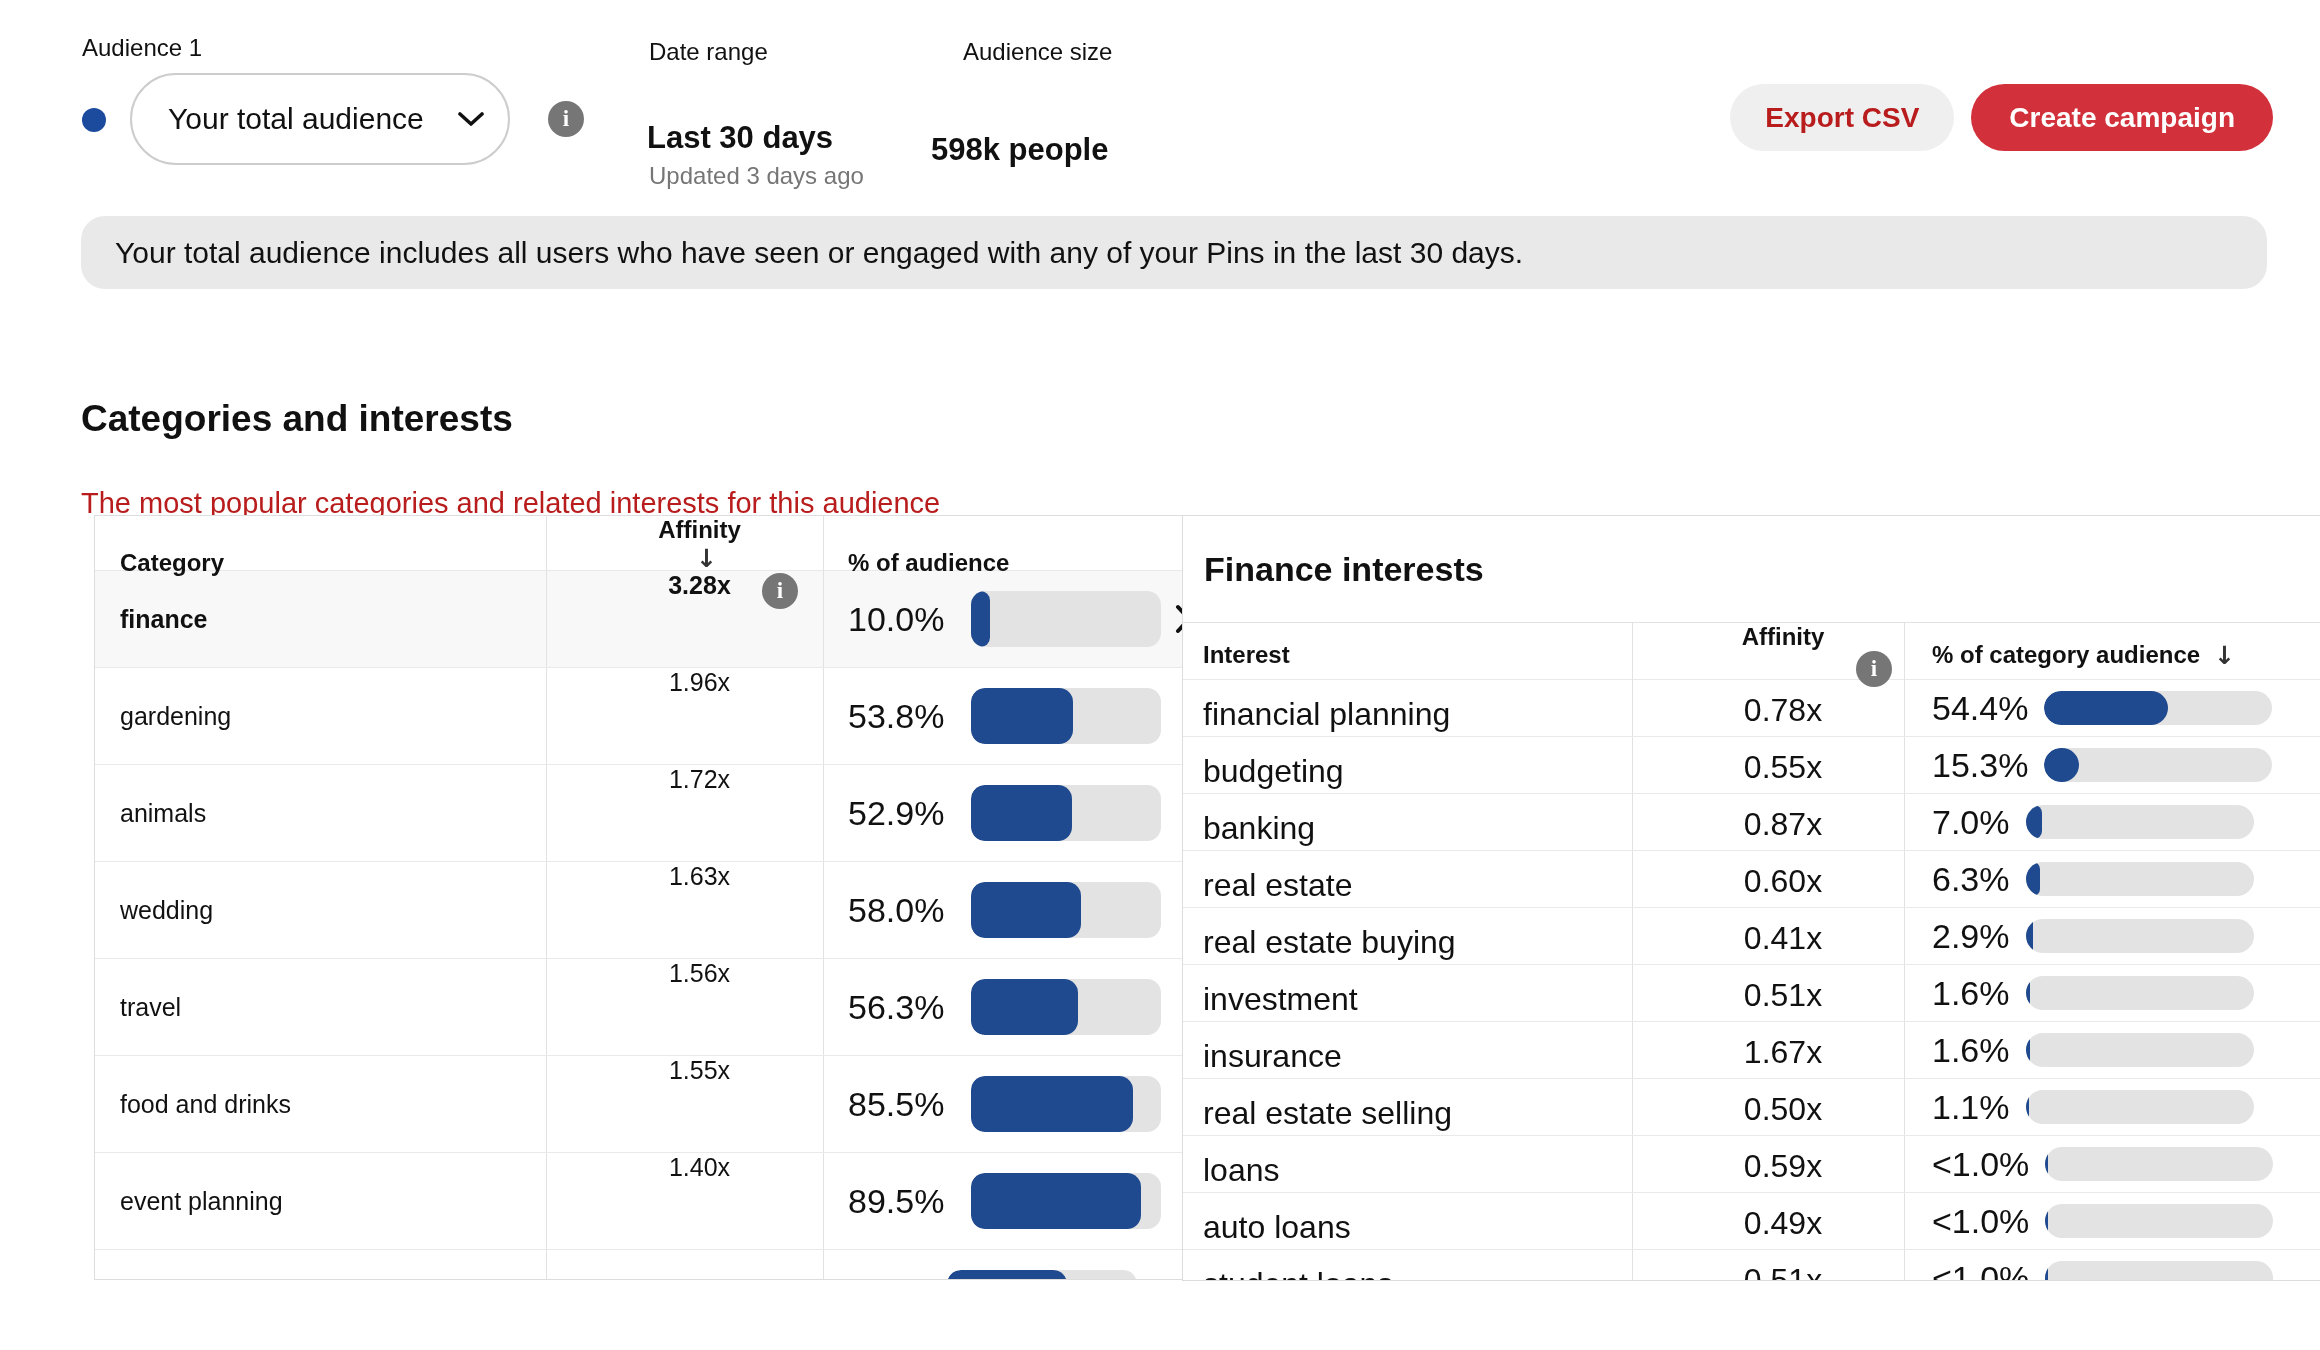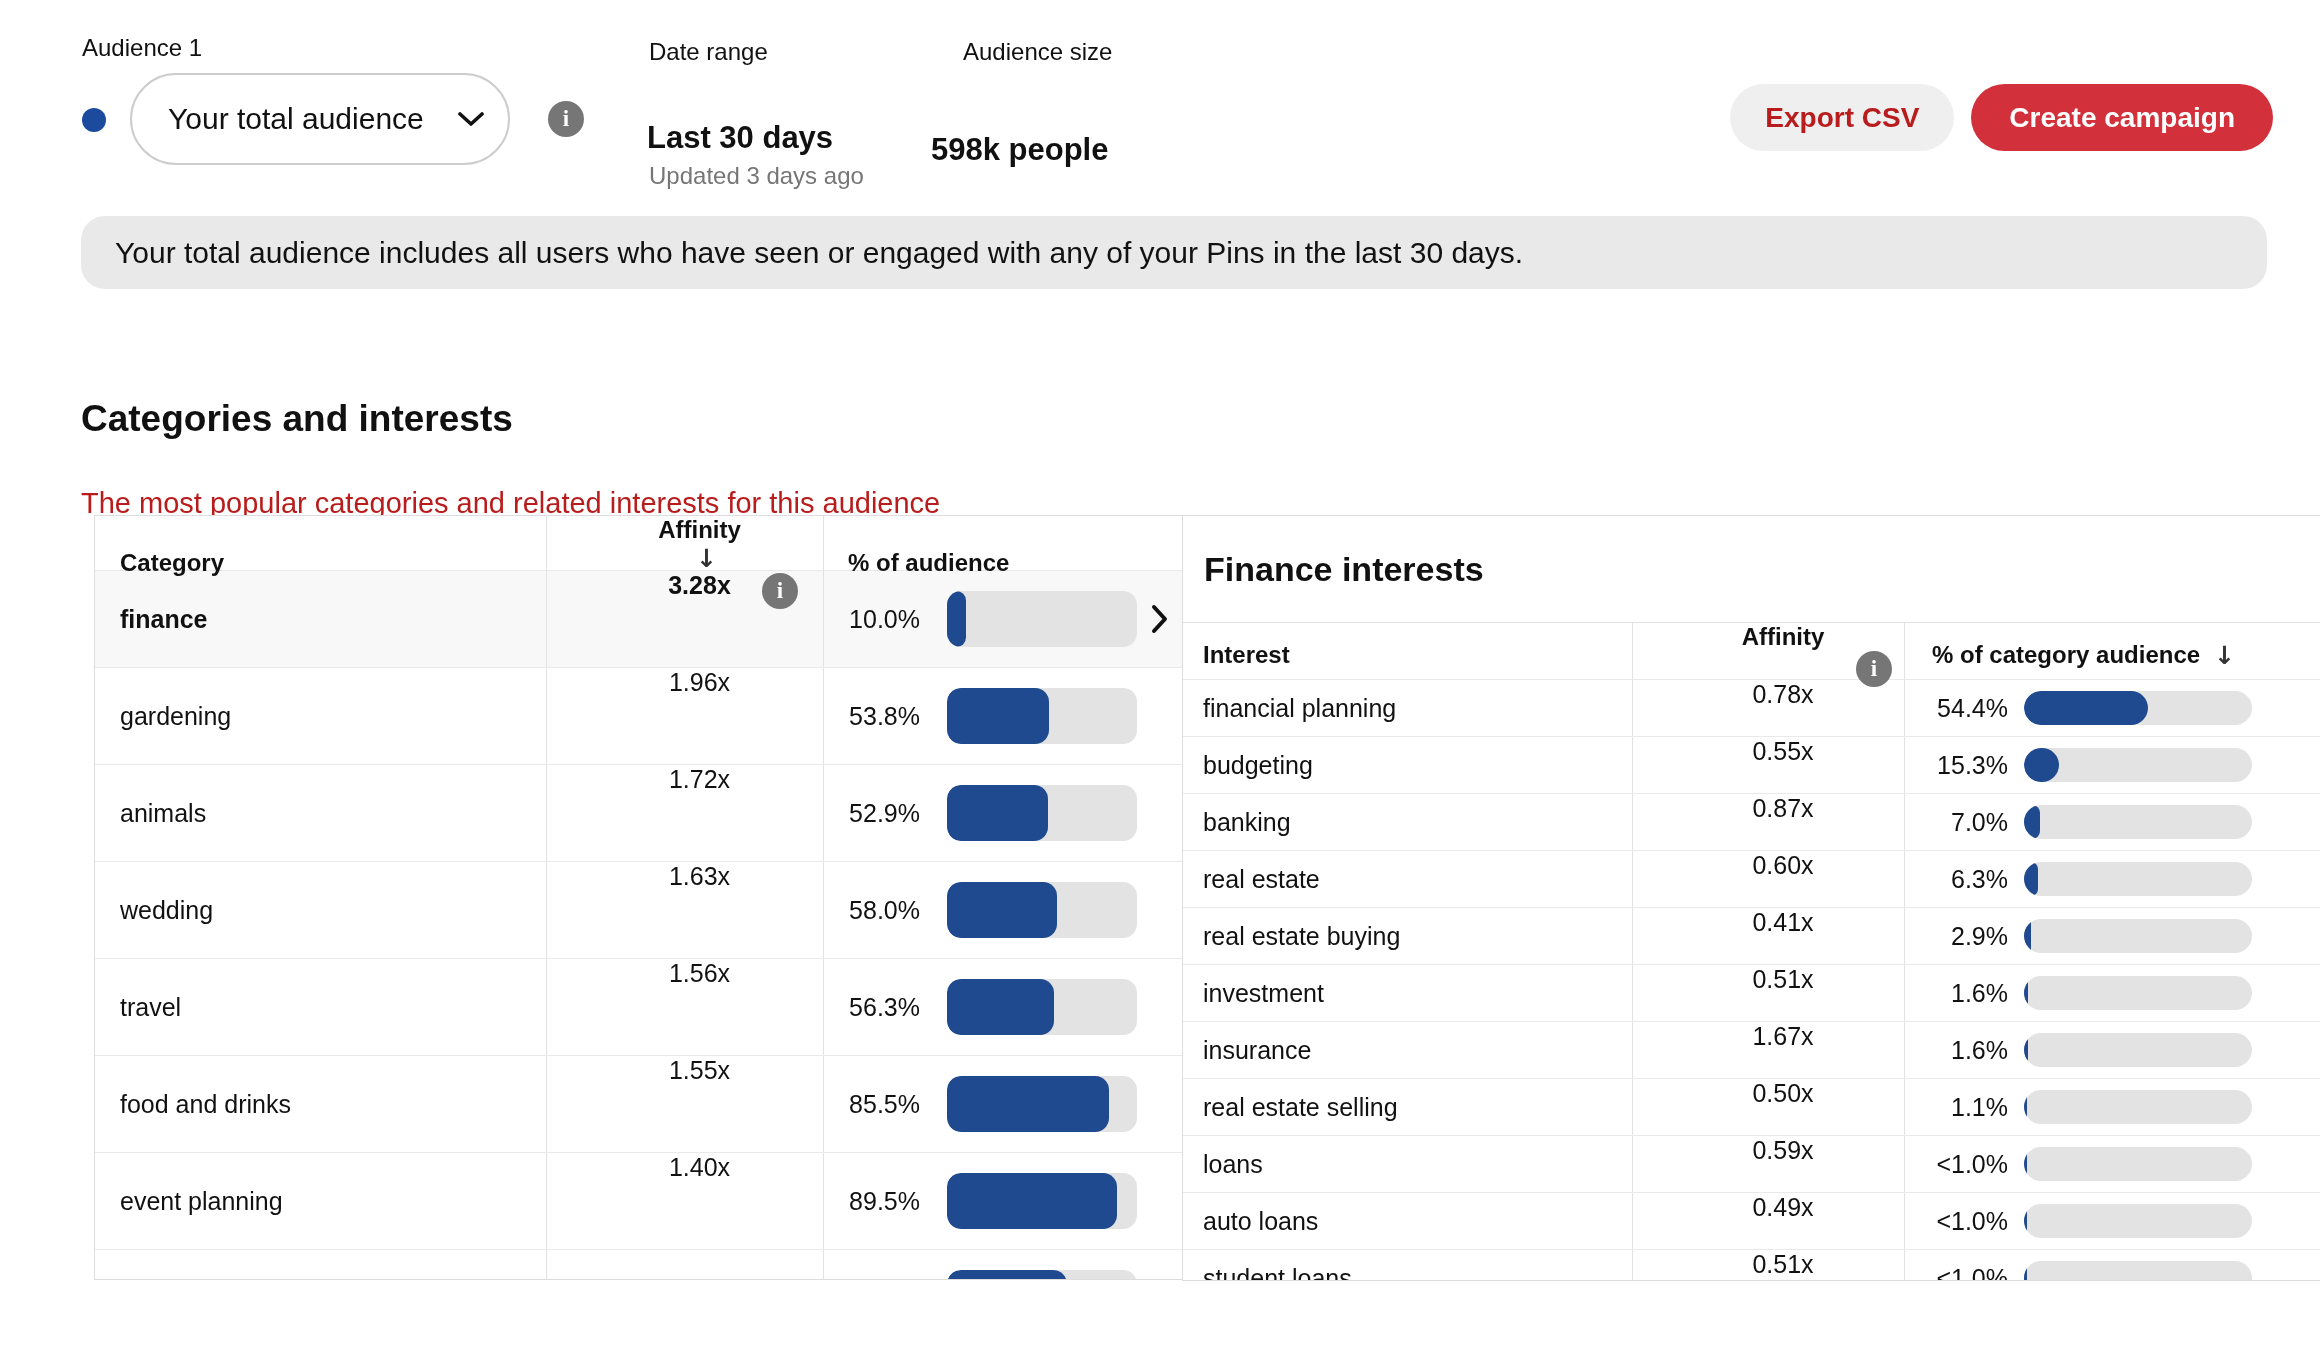--- a/index.html
+++ b/index.html
@@ -31,21 +31,21 @@
 
   
   .banner { position:absolute; left:81px; top:216px; width:2186px; height:73px; border-radius:24px;
             background:var(--banner-bg); display:flex; align-items:center; padding:0 34px; font-size:30px; }
 
   
   .section-title { position:absolute; left:81px; top:398px; font-size:37px; font-weight:700; }
   .section-subtitle { position:absolute; left:81px; top:487px; font-size:29px; color:#b91c1c; }
 
   
-  .pct { text-align:right; font-size:25px; flex:0 0 auto; }
+  .pct { text-align:right; font-size:34px; flex:0 0 auto; }
   .bar-track { display:block; background:var(--bar-track); overflow:hidden; flex:0 0 auto; }
   .bar-fill  { display:block; height:100%; background:var(--bar-blue); }
   .sort-arrow { font-family:"DejaVu Sans", sans-serif; font-weight:700; font-size:25px; color:#333; margin-left:14px; }
   .hdr-cell { font-weight:700; font-size:24px; display:flex; align-items:center; }
 
   
   .cat-table { position:absolute; left:82px; top:515px; width:1096px; height:765px;
                border:1px solid #ddd; overflow:hidden; background:#fff;margin-left:12px; }
   .cat-grid { display:grid; grid-template-columns:451px 277px 366px; }
   .cat-header { height:54px; }
@@ -67,21 +67,21 @@
   
   .int-panel { position:absolute; left:1182px; top:515px; width:1218px; height:766px;
                border:1px solid #ddd; overflow:hidden; background:#fff; }
   .int-title-row { height:107px; display:flex; align-items:center; padding-left:21px;
                    border-bottom:1px solid #e2e2e2; }
   .int-title { font-size:34px; font-weight:700; }
   .int-grid { display:grid; grid-template-columns:449px 272px 363px; }
   .int-header { height:56px; }
   .int-row { height:57px; border-top:1px solid #e9e9e9; cursor:pointer; }
   .int-grid .c1 { padding-left:20px; }
-  .int-name { font-size:25px; }
+  .int-name { font-size:32px;margin-top:12px; }
   .int-panel .pct { min-width:76px; margin-right:16px; }
   .int-panel .bar-track { width:228px; height:34px; border-radius:17px; }
   .int-panel .bar-fill { border-radius:17px; }
   .int-panel .c2 .info-circle { margin-left:auto; margin-right:12px; }
   .int-panel .c3 { padding-left:27px; }
 </style>
 </head>
 <body>
 
 <div class="page">

